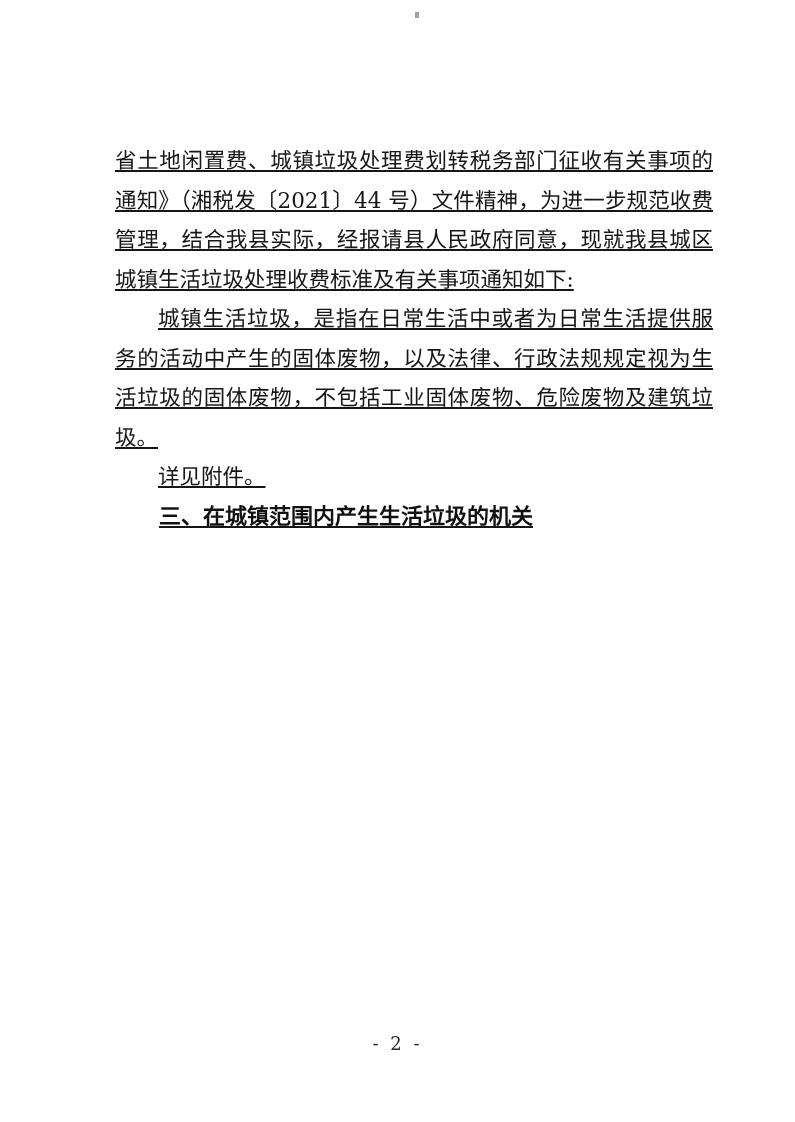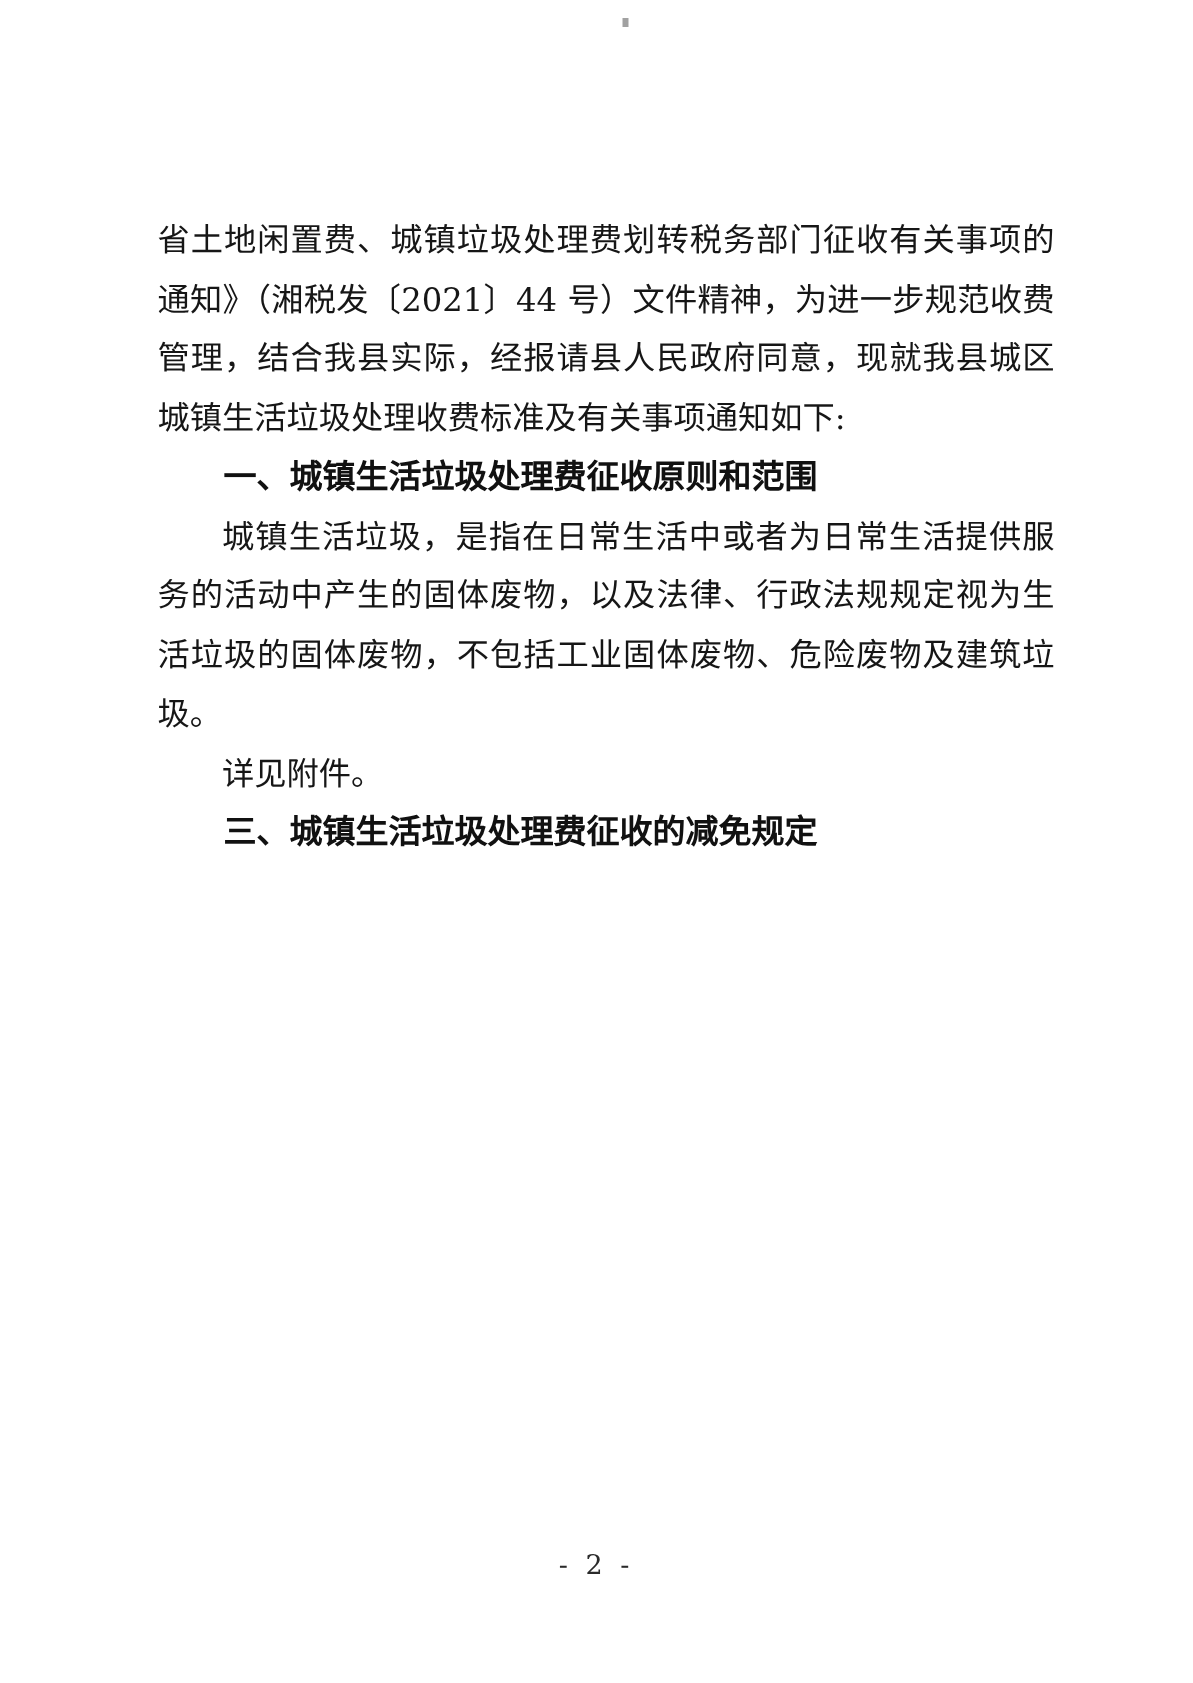--- a/index.html
+++ b/index.html
@@ -25,23 +25,24 @@
     position: absolute;
     left: 415px;
     top: 12px;
     width: 4px;
     height: 6px;
     background: #8a8a8a;
     opacity: 0.8;
   }
   .content {
     position: absolute;
-    left: 105px;
+    left: 115px;
     top: 141px;
     width: 598px;
+    text-decoration: underline;
   }
   .para {
     margin: 0;
     font-size: 21.5px;
     line-height: 39.5px;
     text-align: justify;
     text-justify: inter-ideograph;
     text-indent: 2em;
     font-weight: normal;
   }
@@ -73,30 +74,29 @@
 </head>
 <body>
 
 <div class="page">
 
   <div class="scan-dot"></div>
 
   <main class="content">
     <p class="para continuation">省土地闲置费、城镇垃圾处理费划转税务部门征收有关事项的通知》（湘税发〔2021〕44 号）文件精神，为进一步规范收费管理，结合我县实际，经报请县人民政府同意，现就我县城区城镇生活垃圾处理收费标准及有关事项通知如下:</p>
 
-    <h2 class="heading">一、城镇生活垃圾处理费征收原则和范围</h2>
 
     <p class="para">城镇生活垃圾，是指在日常生活中或者为日常生活提供服务的活动中产生的固体废物，以及法律、行政法规规定视为生活垃圾的固体废物，不包括工业固体废物、危险废物及建筑垃圾。</p>
 
 
 
 
     <p class="para">详见附件。</p>
 
-    <h2 class="heading">三、城镇生活垃圾处理费征收的减免规定</h2>
+    <h2 class="heading">三、在城镇范围内产生生活垃圾的机关</h2>
 
   </main>
 
   <footer class="footer">
     <span class="page-number">- 2 -</span>
   </footer>
 
 </div>
 
 </body></html>

